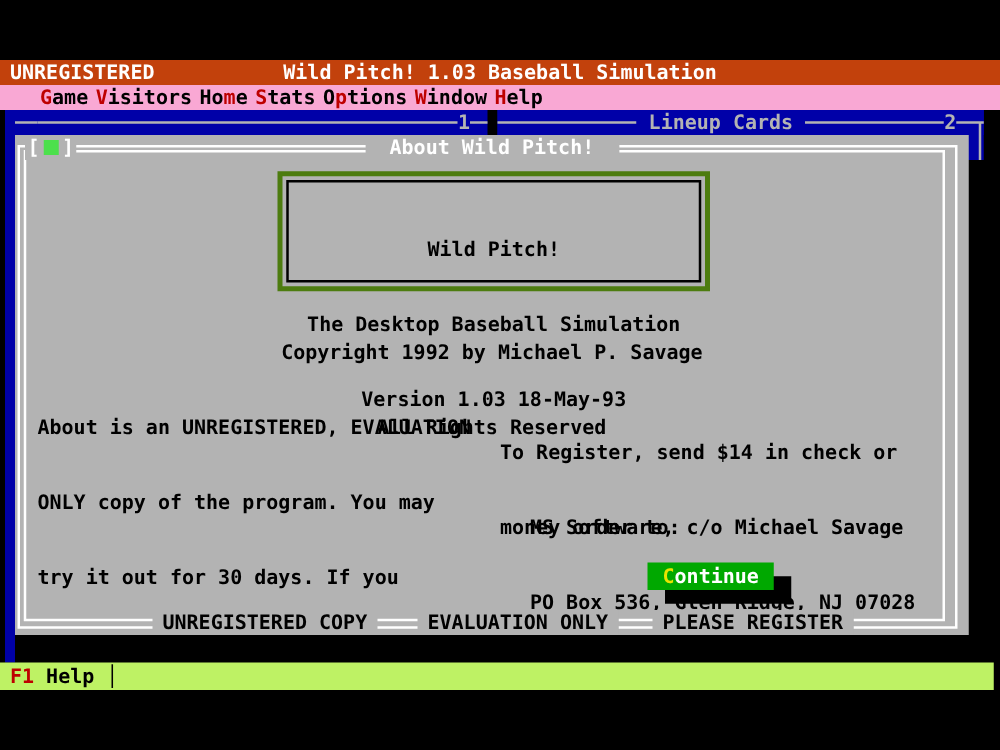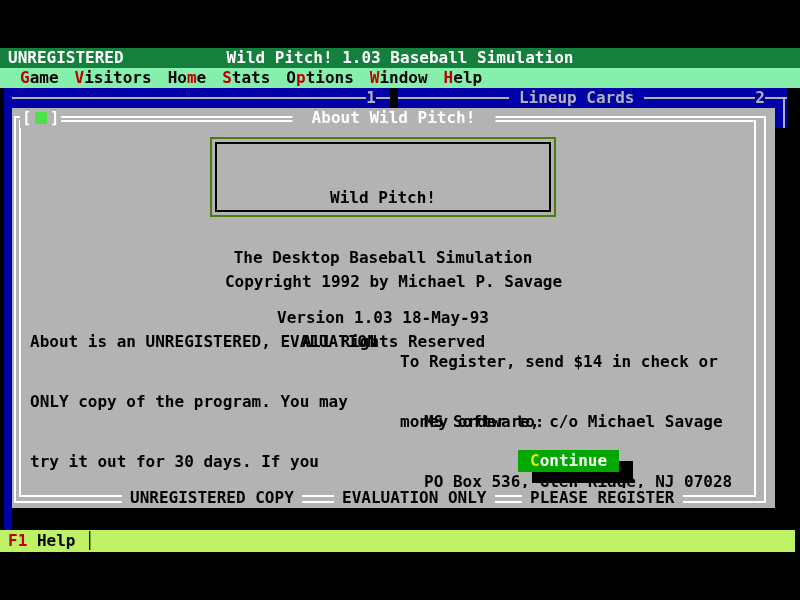--- a/index.html
+++ b/index.html
@@ -2,27 +2,27 @@
 <html><head>
 <meta charset="utf-8">
 <style>
   * { margin:0; padding:0; box-sizing:border-box; }
   html,body { width:800px; height:600px; background:#000; overflow:hidden; }
   body { position:relative; font-family:"DejaVu Sans Mono", monospace; font-weight:bold;
          font-size:16px; line-height:20px; color:#000; }
   .abs { position:absolute; }
 
   
-  #topbar { left:0; top:48px; width:800px; height:20px; background:#15803d; color:#fff; }
+  #topbar { left:0; top:48px; width:800px; height:20px; background:#c2410c; color:#fff; }
   #topbar .status { position:absolute; left:8px; top:0; }
   #topbar .title  { position:absolute; left:0; width:100%; text-align:center; top:0; }
   #topbar .time   { position:absolute; right:10px; top:0; }
 
-  #menubar { left:0; top:68px; width:800px; height:20px; background:#86efac;
-             display:flex; gap:16px; padding-left:20px; }
+  #menubar { left:0; top:68px; width:800px; height:20px; background:#f9a8d4;
+             display:flex; gap:6px; padding-left:32px; }
   .menu-item { cursor:default; white-space:pre; }
   .hotkey { color:#be0000; }
 
   
   .winbar { top:88px; height:20px; background:#0000a8; color:#b3b3b3;
             display:flex; align-items:center; white-space:pre; }
   .sline { height:2px; background:#b3b3b3; }
   .grow { flex:1 1 auto; }
   #sb-bar { left:4px;  width:386px; }
   #lc-wrap { left:398px; top:88px; width:389px; height:40px; background:#0000a8; }
@@ -36,22 +36,22 @@
   #dialog { left:12px; top:108px; width:763px; height:400px; background:#b3b3b3; z-index:5; }
   .frame { position:absolute; border:2px solid #fff; z-index:1; }
   #f-out { top:8px; left:2px; right:9px; bottom:5px; }
   #f-in  { top:12px; left:7px; right:19px; bottom:11px; }
   #dlg-close { position:absolute; left:8px; top:0; height:20px; z-index:4;
                background:#b3b3b3; padding:0 2px; color:#fff; cursor:pointer; display:flex; align-items:center; }
   .close-sq { display:inline-block; width:12px; height:12px; background:#4ce04c; margin:0 3px; }
   #dlg-title { position:absolute; left:50%; transform:translateX(-50%); top:0; height:20px;
                z-index:4; background:#b3b3b3; padding:0 10px; color:#fff; white-space:pre; }
 
-  #about-box { position:absolute; left:198px; top:29px; width:346px; height:80px;
-               border:2px solid #4d7c0f; z-index:2; }
+  #about-box { position:absolute; left:210px; top:29px; width:346px; height:96px;
+               border:4px solid #4d7c0f; z-index:2; }
   #about-box .inner { position:absolute; top:3px; left:3px; right:3px; bottom:3px;
                       border:2px solid #000; text-align:center; padding-top:4px; white-space:pre; }
   #copyright { position:absolute; left:0; top:124px; width:100%; text-align:center;
                z-index:2; white-space:pre; }
   #body-left { position:absolute; left:18px; top:184px; z-index:2; white-space:pre; }
   #reg-block { position:absolute; left:388px; top:204px; z-index:2; white-space:pre; }
   #addr-block { position:absolute; left:412px; top:264px; z-index:2; white-space:pre; }
 
   #continue-btn { position:absolute; left:506px; top:342px; height:22px; z-index:2;
                   background:#00a800; color:#fff; padding:0 12px; line-height:22px;

